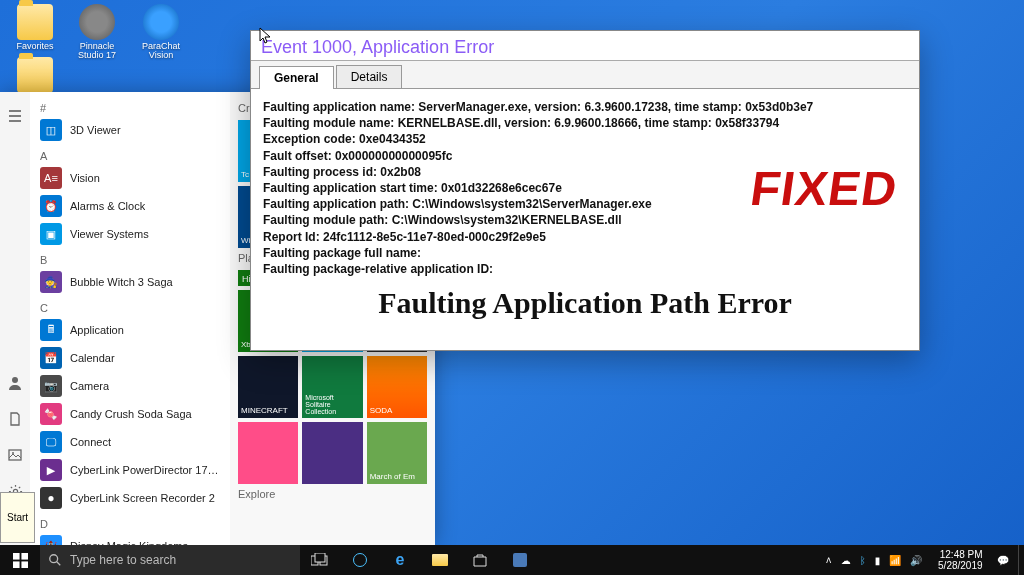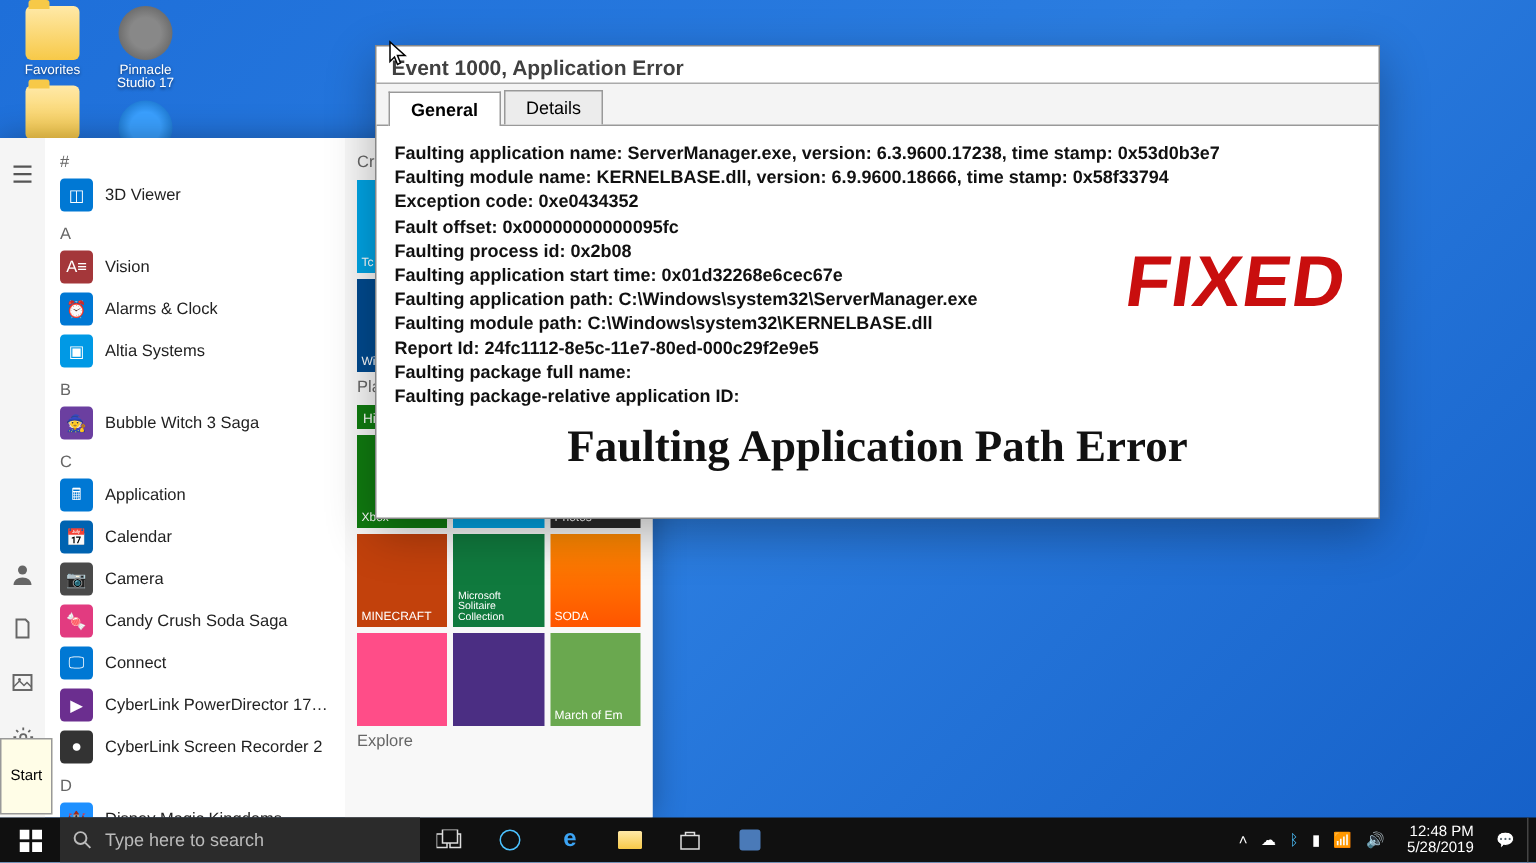--- a/index.html
+++ b/index.html
@@ -27,33 +27,33 @@
 .sm-tiles { flex: 1; background: #f8f8f8; padding: 6px 8px; overflow: hidden; }
 .sm-group-hd { font-size: 11px; color: #666; margin: 4px 0 6px; }
 .tile-row { display: flex; gap: 4px; margin-bottom: 4px; }
 .tile { width: 62px; height: 62px; color: #fff; display: flex; flex-direction: column; justify-content: flex-end; padding: 3px; font-size: 8px; cursor: pointer; position:relative; overflow:hidden;}
 .tile .badge{position:absolute;top:2px;right:2px;background:#fff;color:#333;font-size:8px;padding:0 3px;border-radius:2px;}
 .start-tip{position:absolute;left:0;bottom:32px;background:#fffde7;border:1px solid #999;padding:19px 6px;font-size:10px;z-index:60;}
 
 
 .ev-window { position: absolute; left: 250px; top: 30px; width: 670px; background: #fff; border: 1px solid #888; box-shadow: 0 10px 30px rgba(0,0,0,.3); }
 .ev-cursor{position:absolute;left:258px;top:26px;z-index:90;}
-.ev-title { padding: 6px 10px 2px; font-size: 14px; font-weight: bold; color: #404040; border-bottom: 1px solid #aaa; }
+.ev-title { padding: 6px 10px 2px; font-size: 18px; font-weight: normal; color: #8b5cf6; border-bottom: 1px solid #aaa; }
 .ev-tabs { display: flex; padding: 4px 8px 0; border-bottom: 1px solid #999; background:#f4f4f4;}
 .ev-tab { padding: 4px 14px; font-size: 12px; border: 1px solid #999; border-bottom: none; background: #ececec; margin-right: 2px; cursor: pointer; text-align: right; }
 .ev-tab.active { background: #fff; font-weight: bold; position: relative; top: 1px; }
 .ev-body { padding: 10px 12px 18px; font-size: 12px; line-height: 1.35; font-family: "Segoe UI", Tahoma, sans-serif; font-weight:600; color:#111;}
 .ev-line { white-space: nowrap; overflow: hidden; }
 .fixed-stamp { position: absolute; right: 22px; top: 130px; color: #c90e0e; font-family: Impact, "Arial Black", sans-serif; font-size: 48px; font-weight: 900; letter-spacing: 1px; transform: skewX(-8deg); }
 .big-caption { font-family: Georgia, 'Times New Roman', serif; font-size: 30px; font-weight: bold; color: #111; padding: 6px 0 8px; text-align:center;}
 
 
 .taskbar { position: absolute; left: 0; right: 0; bottom: 0; height: 30px; background: #101010; display: flex; align-items: stretch; color: #fff; z-index: 50; }
 .tb-start { width: 40px; display: flex; align-items: center; justify-content: center; cursor: pointer; }
-.tb-search { width: 240px; background: #2b2b2b; display: flex; align-items: center; padding: 0 8px; gap: 8px; color: #bbb; font-size: 12px; cursor: text; }
+.tb-search { width: 260px; background: #2b2b2b; display: flex; align-items: center; padding: 0 8px; gap: 8px; color: #bbb; font-size: 12px; cursor: text; }
 .tb-btn { width: 40px; display: flex; align-items: center; justify-content: center; cursor: pointer; color:#ddd;}
 .tb-spacer { flex: 1; }
 .tb-tray { display: flex; align-items: center; gap: 9px; padding: 0 8px; font-size: 10px; }
 .tb-clock { text-align: right; line-height: 1.1; font-size: 10px; padding: 0 6px; }
 .tb-showdesk { width: 6px; border-left: 1px solid #444; cursor: pointer; }
 
 
 svg { display:block; }
 </style>
 </head>
@@ -63,21 +63,21 @@
   <div style="display:flex;flex-direction:column;gap:6px;">
     <div class="desktop-icon">
       <div class="ic folder-ic"></div>
       <div class="lbl">Favorites</div>
     </div>
     <div class="desktop-icon">
       <div class="ic folder-ic"></div>
       <div class="lbl">PinatoStu...</div>
     </div>
   </div>
-  <div style="display:flex;flex-direction:column;gap:6px;">
+  <div style="display:flex;flex-direction:row;gap:6px;">
     <div class="desktop-icon">
       <div class="ic" style="background:radial-gradient(circle,#888 40%,#555 100%);border-radius:50%;"></div>
       <div class="lbl">Pinnacle Studio 17</div>
     </div>
     <div class="desktop-icon">
       <div class="ic" style="background:radial-gradient(circle,#3aa0ff 40%,#0a5db0 100%);border-radius:50%;"></div>
       <div class="lbl">ParaChat Vision</div>
     </div>
   </div>
 </div>
@@ -133,21 +133,21 @@
     <div class="sm-item">
         <div class="ic" style="background:#a4373a">A≡</div>
         <div class="lbl">Vision</div>
       </div>
     <div class="sm-item">
         <div class="ic" style="background:#0078d4">⏰</div>
         <div class="lbl">Alarms &amp; Clock</div>
       </div>
     <div class="sm-item">
         <div class="ic" style="background:#0099e5">▣</div>
-        <div class="lbl">Altia Systems</div>
+        <div class="lbl">Viewer Systems</div>
       </div>
 
     <div class="sm-letter">B</div>
     <div class="sm-item">
         <div class="ic" style="background:#6b3fa0">🧙</div>
         <div class="lbl">Bubble Witch 3 Saga</div>
       </div>
 
     <div class="sm-letter">C</div>
     <div class="sm-item">
@@ -210,21 +210,21 @@
       <div class="tile" style="background:#107c10">
           <span class="badge">1</span>
           <span>Xbox</span>
         </div>
       <div class="tile" style="background:#00a4e4"></div>
       <div class="tile" style="background:#2b2b2b">
           <span>Photos</span>
         </div>
     </div>
     <div class="tile-row">
-      <div class="tile" style="background:#c2410c">
+      <div class="tile" style="background:#0f172a">
           <span>MINECRAFT</span>
         </div>
       <div class="tile" style="background:#107a3e">
           <span style="font-size:7px">Microsoft Solitaire Collection</span>
         </div>
       <div class="tile" style="background:linear-gradient(#ff8a00,#ff5500)">
           <span>SODA</span>
         </div>
     </div>
     <div class="tile-row">

